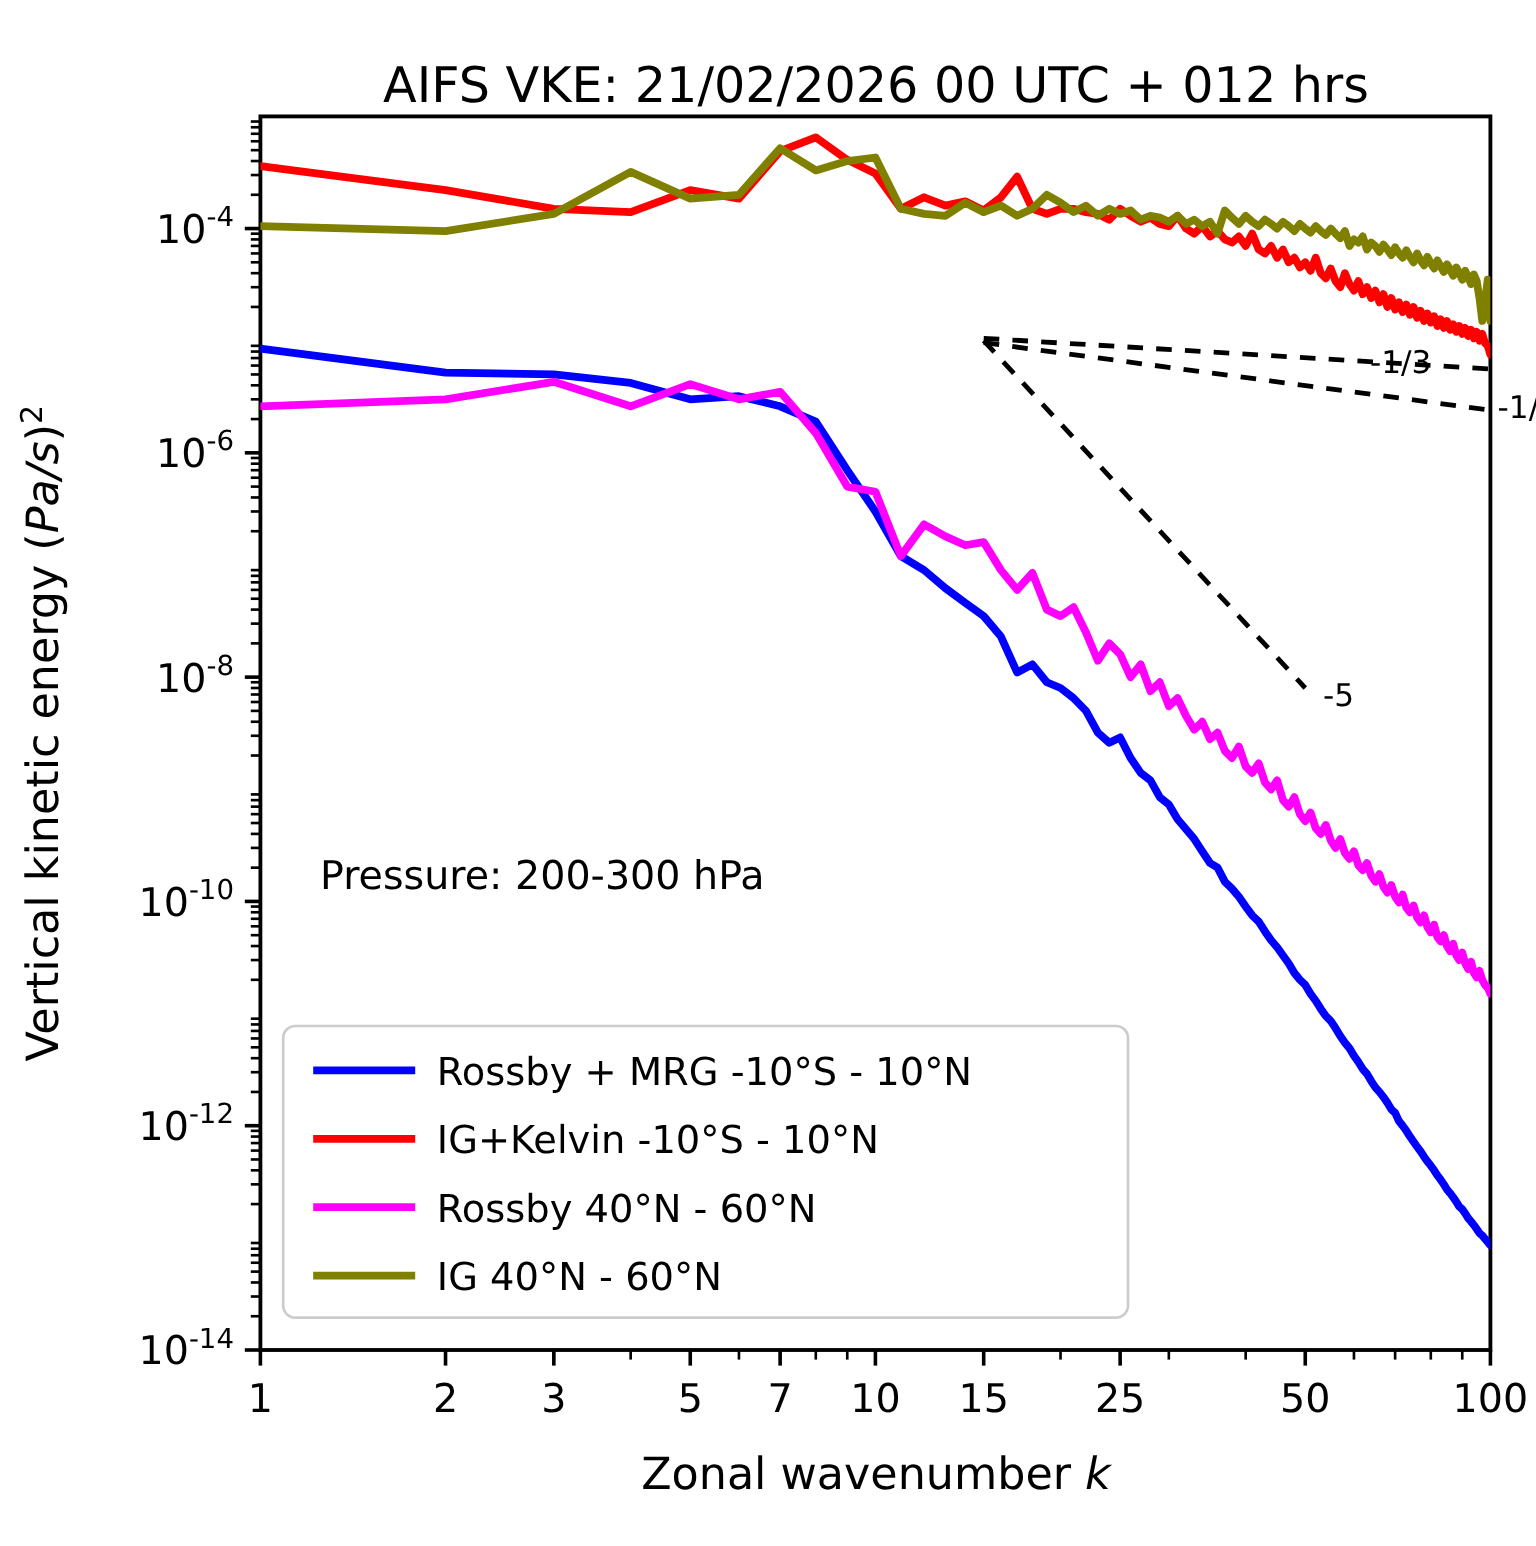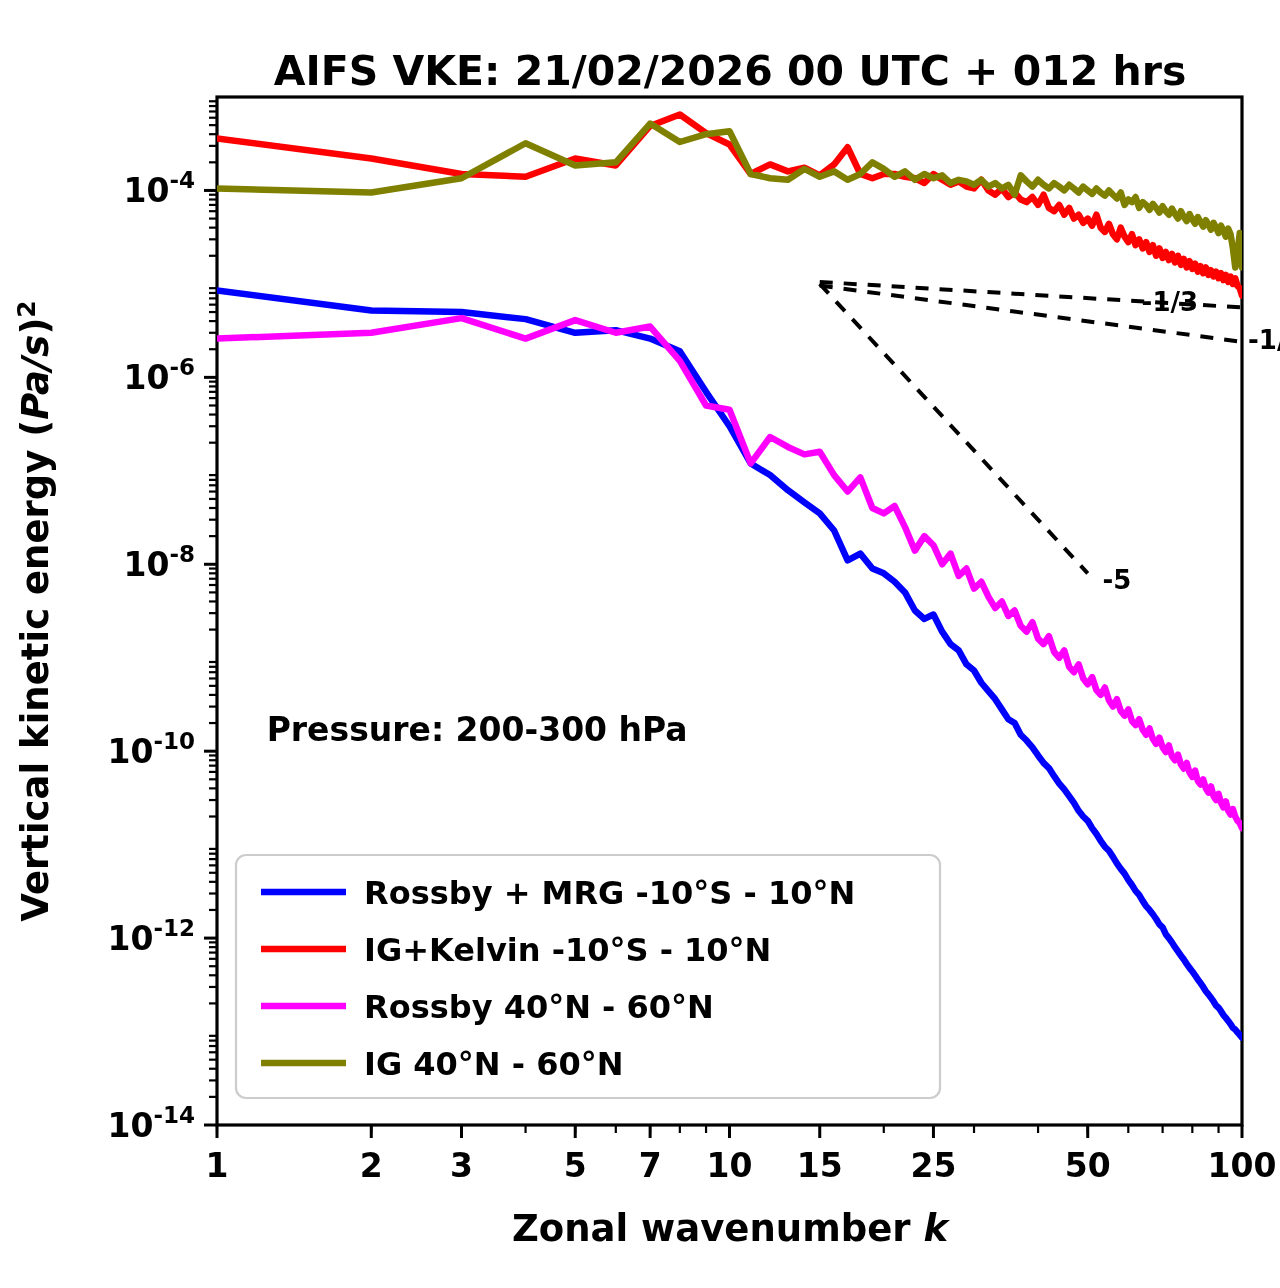--- a/index.html
+++ b/index.html
@@ -11,21 +11,20 @@
     width: 1280px;
     height: 1288px;
     font-family: "DejaVu Sans", sans-serif;
     overflow: hidden;
   }
   #figure {
     position: relative;
     width: 1280px;
     height: 1288px;
     background: #ffffff;
-    font-weight: bold;
   }
   #plot-svg {
     position: absolute;
     left: 0;
     top: 0;
     width: 1280px;
     height: 1288px;
     display: block;
   }
   .title-text {

